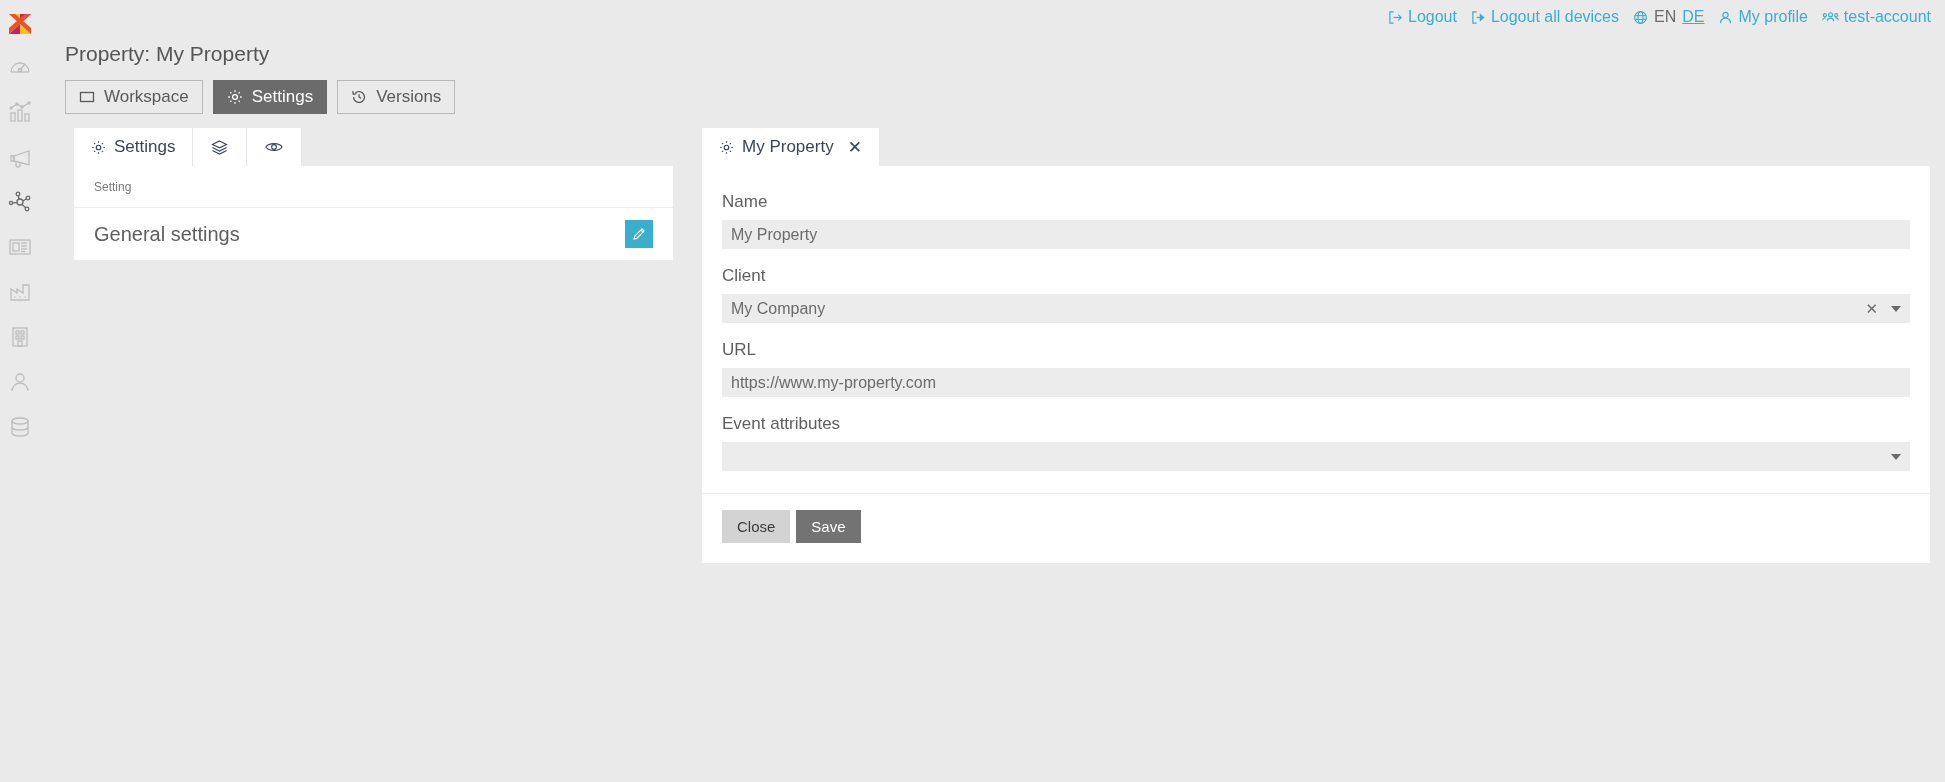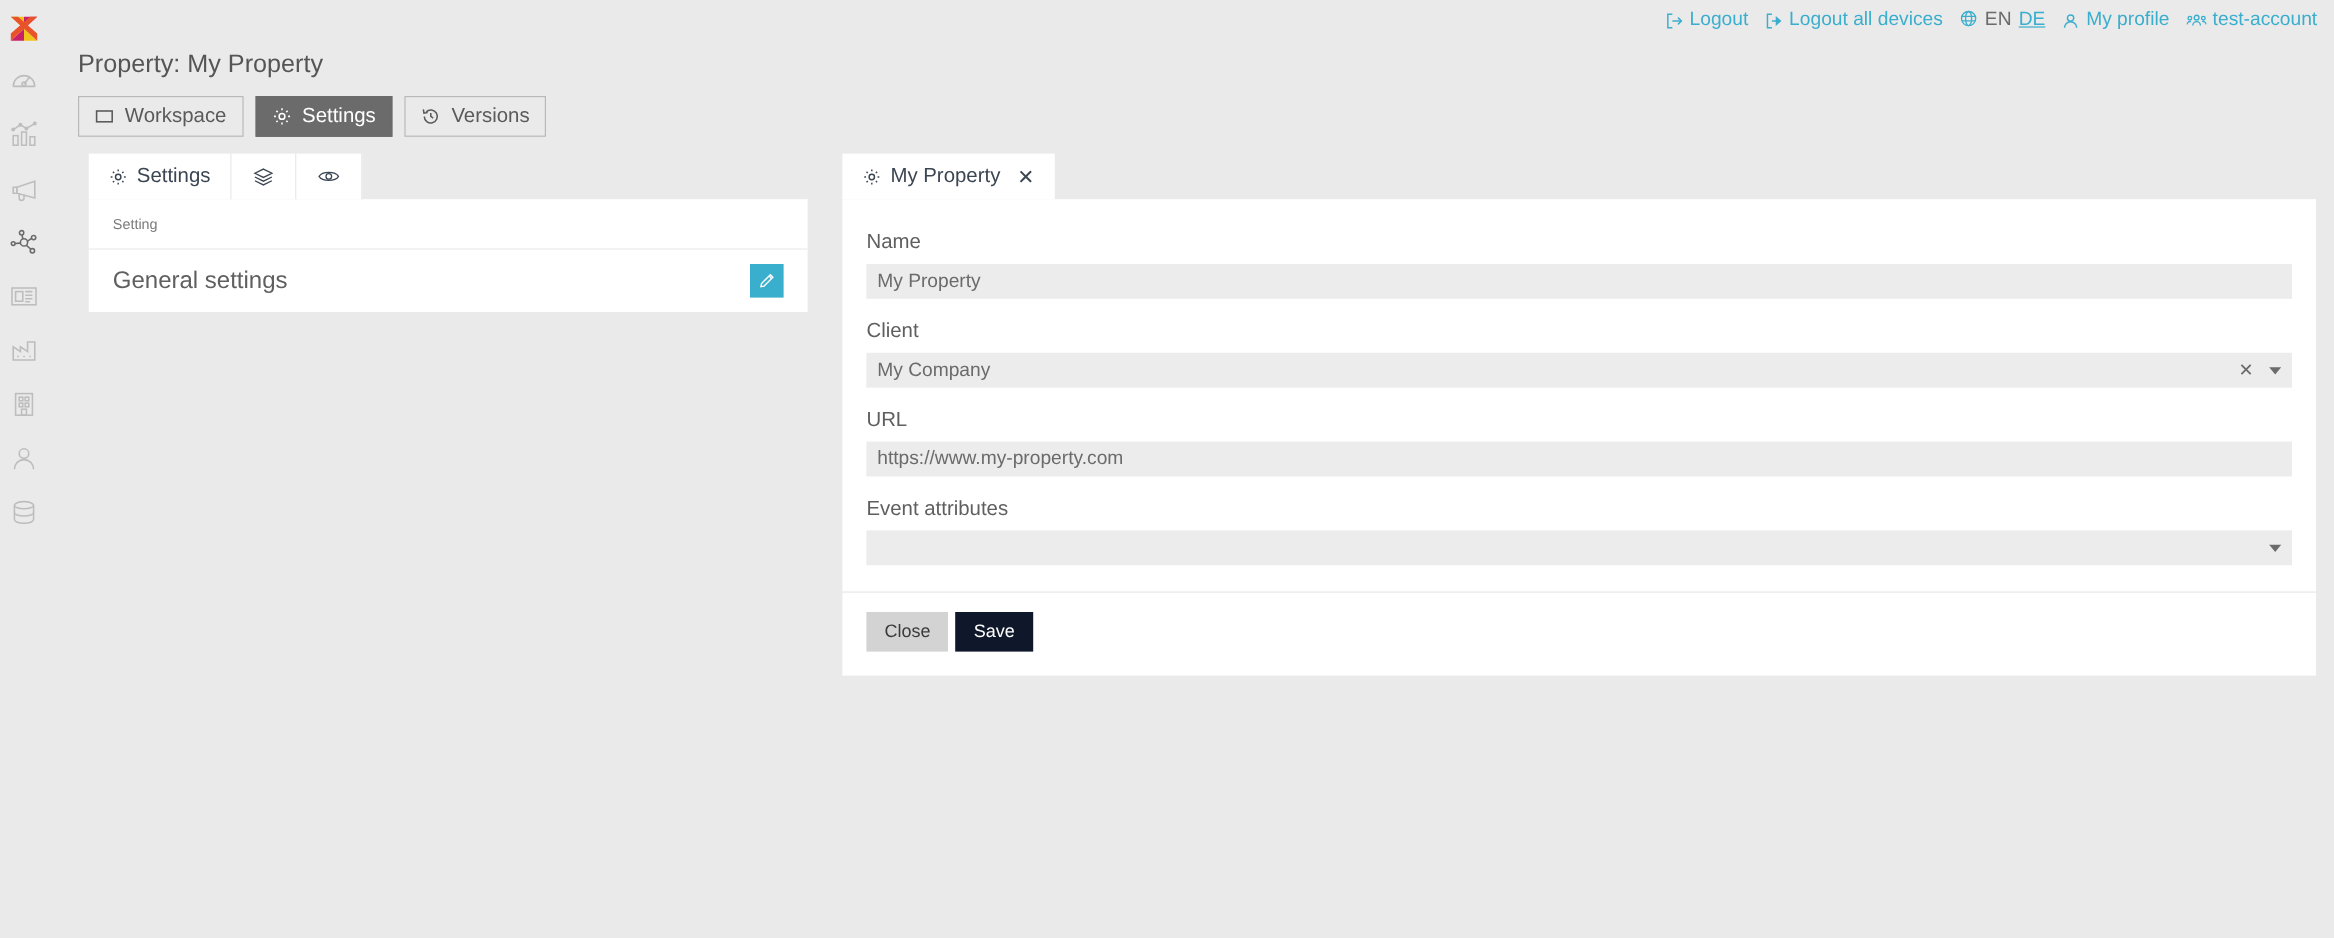--- a/index.html
+++ b/index.html
@@ -31,21 +31,21 @@
   
   #topnav {
     position: absolute; right: 14px; top: 8px;
     display: flex; align-items: center; gap: 14px;
     font-size: 16px;
   }
   #topnav .navlink {
     display: flex; align-items: center; gap: 5px;
     color: #3aaecd; text-decoration: none; white-space: nowrap;
   }
-  #topnav .lang { display:flex; align-items:flex-start; gap:6px; }
+  #topnav .lang { display:flex; align-items:center; gap:6px; }
   #topnav .lang .cur { color: #6b6b6b; }
   #topnav .lang .alt { color: #3aaecd; }
   #topnav svg { display:block; }
 
   
   #page-title {
     position: absolute; left: 65px; top: 42px;
     font-size: 21px; color: #555; font-weight: normal;
   }
 
@@ -150,21 +150,21 @@
     background: #fff;
     padding: 16px 20px 20px 20px;
     display: flex; gap: 6px;
   }
   .btn {
     height: 33px; padding: 0 15px;
     border: none; cursor: pointer;
     font-size: 15px; font-family: inherit;
   }
   .btn-secondary { background: #d3d3d3; color: #3b3b3b; }
-  .btn-primary { background: #0f172a; color: #fff; }
+  .btn-primary { background: #737373; color: #fff; }
 </style>
 </head>
 <body>
 
 <div id="sidebar">
 
   <div class="logo">
     <svg width="26" height="26" viewBox="0 0 26 26" aria-hidden="true">
       <polygon points="2,3 13,13 13,3" fill="#f0c419"></polygon>
       <polygon points="24,3 13,13 13,3" fill="#c9206b"></polygon>

